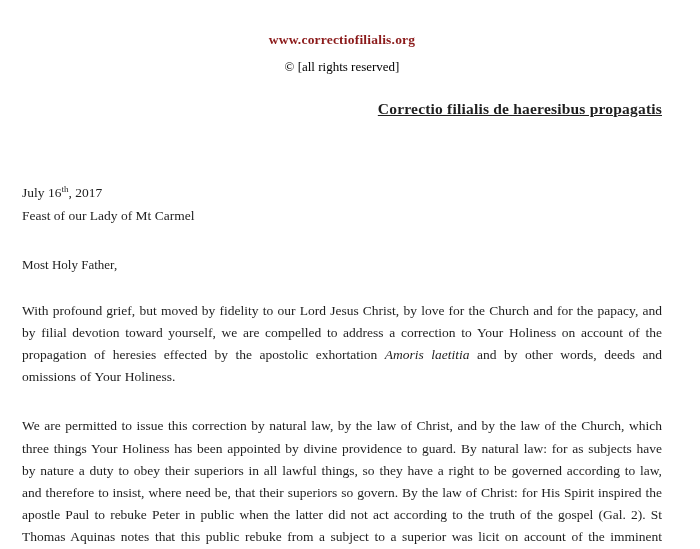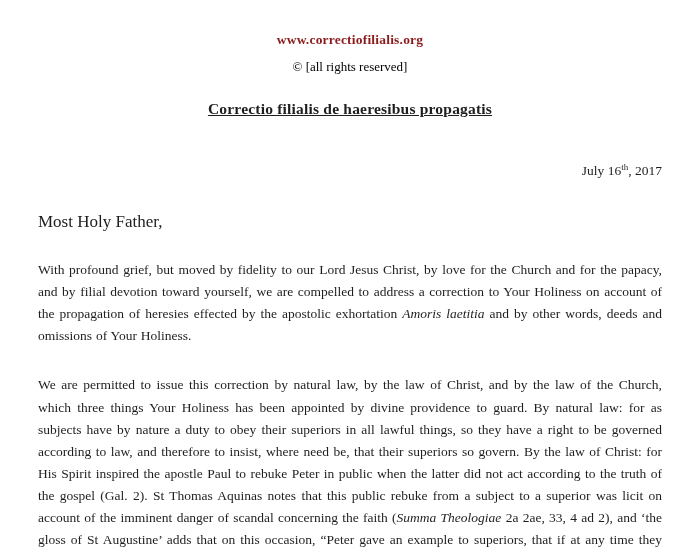--- a/index.html
+++ b/index.html
@@ -9,59 +9,59 @@
     overflow: hidden;
     background: #ffffff;
   }
   body {
     font-family: "Liberation Serif", "DejaVu Serif", serif;
     color: #1e1e1e;
   }
   .page {
     width: 700px;
     height: 549px;
-    padding: 30px 38px 0 38px;
+    padding: 30px 38px 0 22px;
   }
   .header { text-align: center; }
   .site-link {
     display: inline-block;
     color: #8b1a1a;
     font-weight: bold;
     font-size: 13.5px;
     text-decoration: none;
     letter-spacing: 0.2px;
     cursor: pointer;
   }
   .copyright {
     font-size: 13px;
     margin-top: 11px;
     color: #000000;
   }
   .doc-title {
-    text-align: center;
+    text-align: right;
     font-size: 15.5px;
     font-weight: bold;
     text-decoration: underline;
     margin-top: 25px;
     letter-spacing: 0.2px;
     font-family: Liberation Serif, serif;
   }
   .dateline {
-    text-align: right;
+    text-align: left;
     font-size: 13.5px;
-    margin-top: 42px;
+    margin-top: 64px;
     line-height: 1.7;
   }
   .dateline sup {
     font-size: 9px;
     vertical-align: super;
     line-height: 0;
   }
   .salutation {
-    font-size: 17px;
+    font-size: 13px;
     margin-top: 29px;
   }
   .para {
     font-size: 13.5px;
     text-align: justify;
     line-height: 1.64;
     margin-top: 27px;
     word-spacing: 0.5px;
   }
   .para em { }
@@ -73,20 +73,21 @@
 
   <div class="header">
     <a class="site-link">www.correctiofilialis.org</a>
     <div class="copyright">© [all rights reserved]</div>
   </div>
 
   <h1 class="doc-title">Correctio filialis de haeresibus propagatis</h1>
 
   <div class="dateline">
     <div><span>July 16</span><sup>th</sup><span>, 2017</span></div>
+    <div>Feast of our Lady of Mt Carmel</div>
   </div>
 
   <div class="salutation">Most Holy Father,</div>
 
   <p class="para"><span>With profound grief, but moved by fidelity to our Lord Jesus Christ, by love for the Church and for the papacy, and by filial devotion toward yourself, we are compelled to address a correction to Your Holiness on account of the propagation of heresies effected by the apostolic exhortation </span><em>Amoris laetitia</em><span> and by other words, deeds and omissions of Your Holiness.</span></p>
 
   <p class="para"><span>We are permitted to issue this correction by natural law, by the law of Christ, and by the law of the Church, which three things Your Holiness has been appointed by divine providence to guard. By natural law: for as subjects have by nature a duty to obey their superiors in all lawful things, so they have a right to be governed according to law, and therefore to insist, where need be, that their superiors so govern. By the law of Christ: for His Spirit inspired the apostle Paul to rebuke Peter in public when the latter did not act according to the truth of the gospel (Gal. 2). St Thomas Aquinas notes that this public rebuke from a subject to a superior was licit on account of the imminent danger of scandal concerning the faith (</span><em>Summa Theologiae</em><span> 2a 2ae, 33, 4 ad 2), and ‘the gloss of St Augustine’ adds that on this occasion, “Peter gave an example to superiors, that if at any time they should happen to stray from the straight path, they should not disdain to be reproved</span></p>
 
 </div>
 

